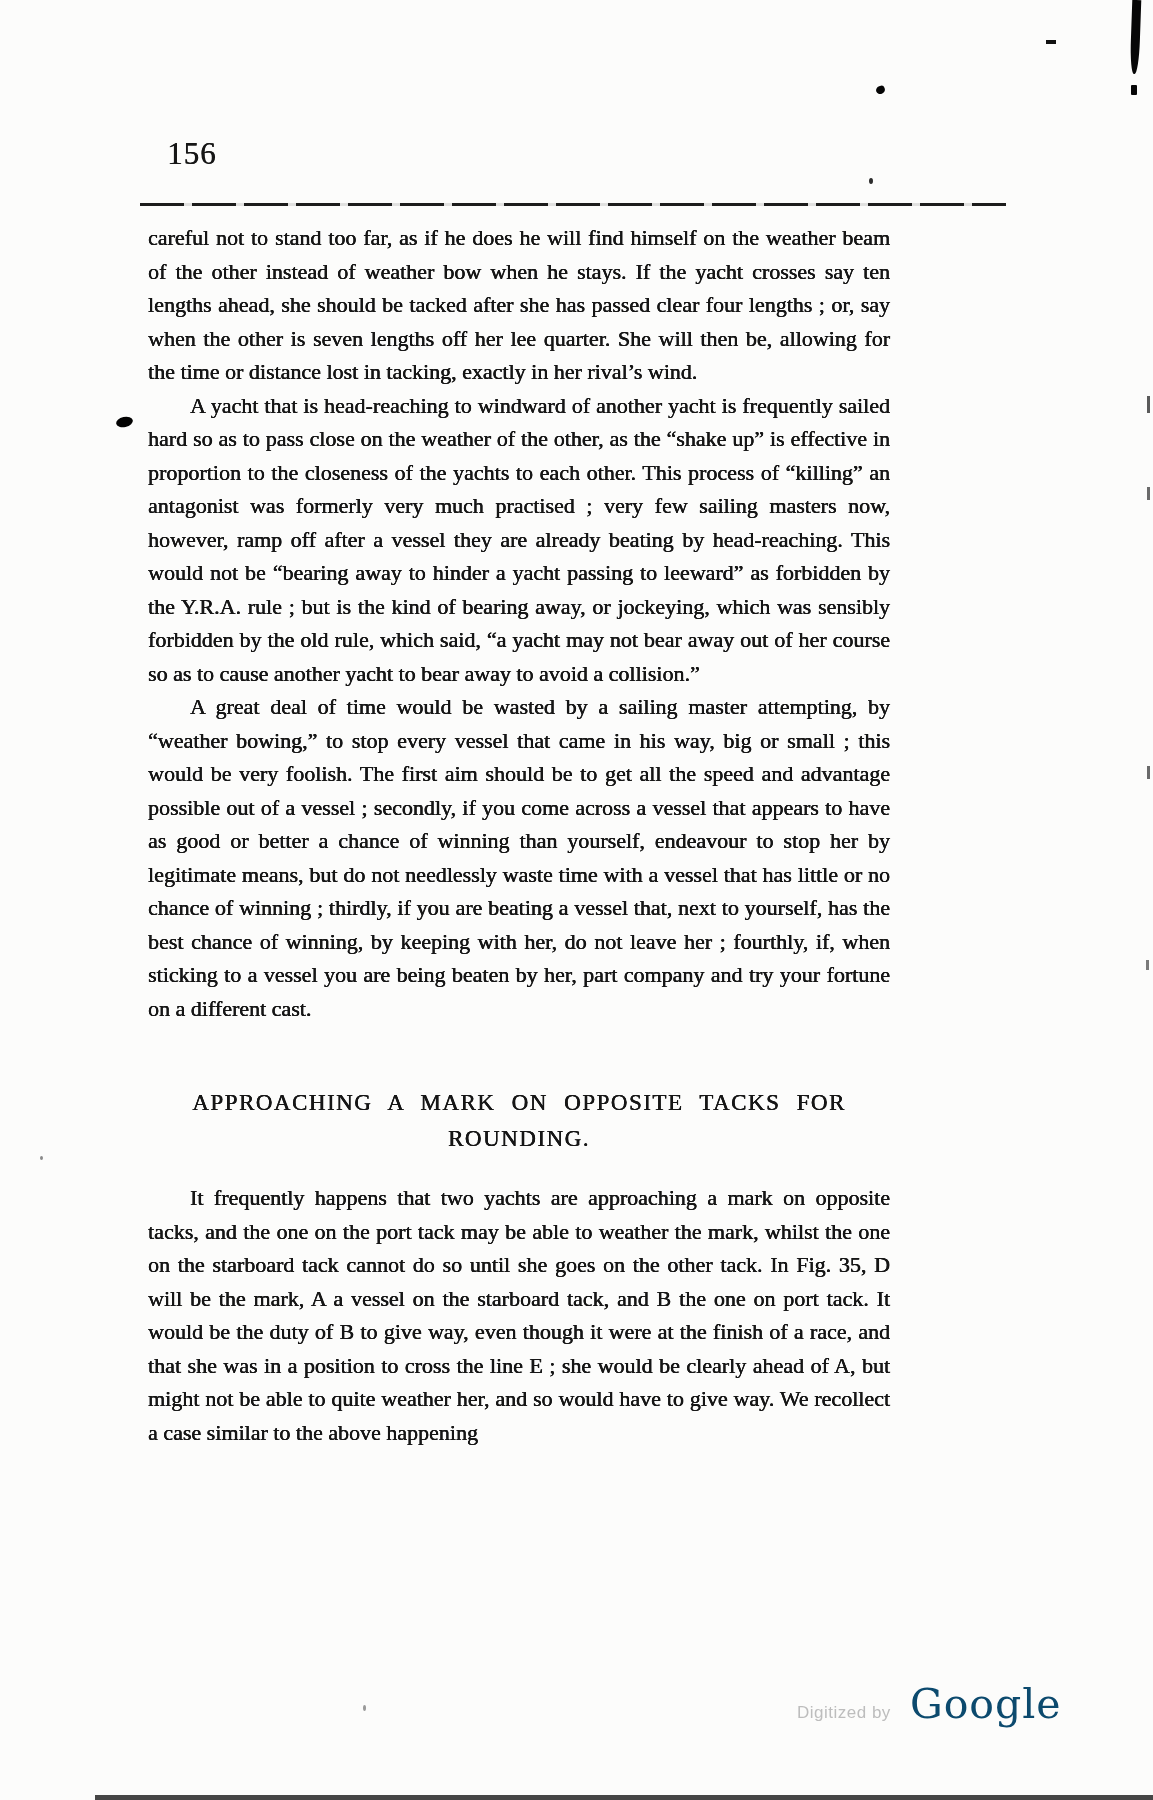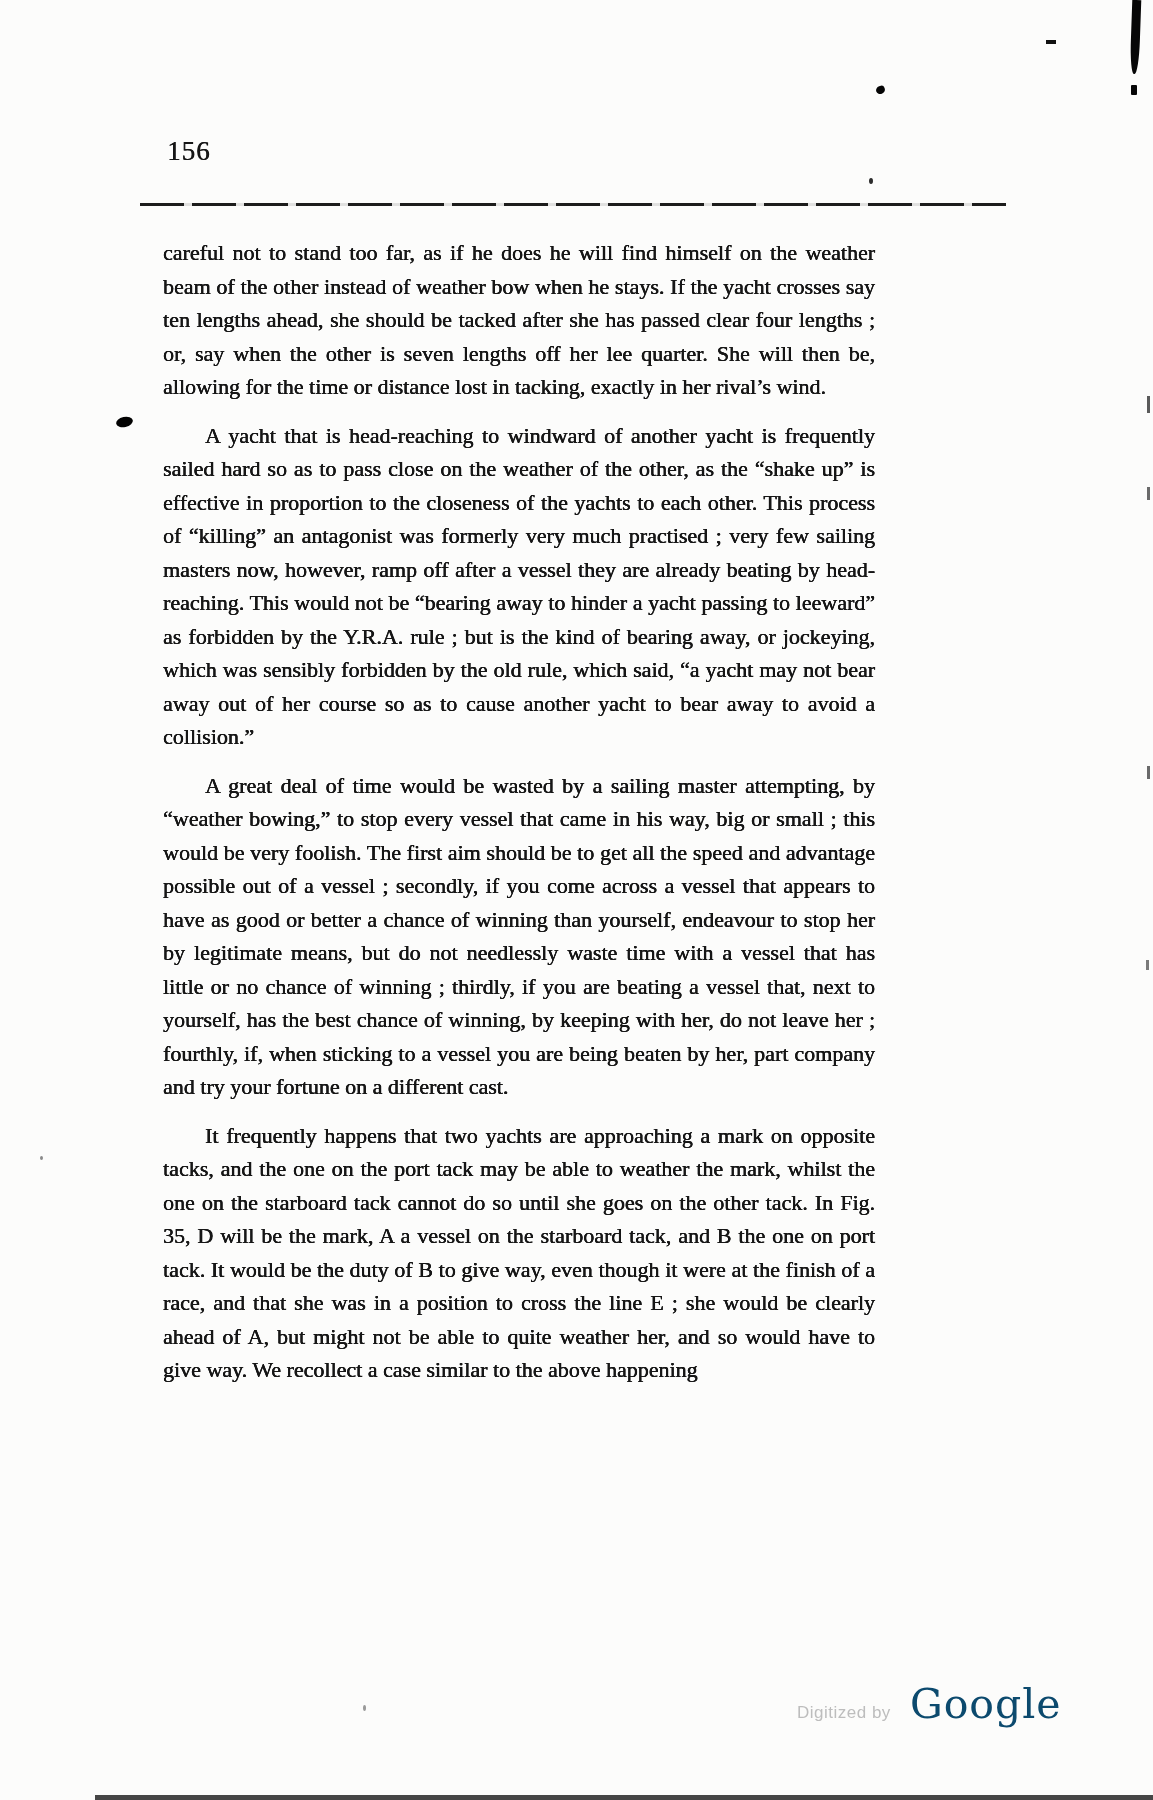--- a/index.html
+++ b/index.html
@@ -13,21 +13,21 @@
     overflow: hidden;
     color: #161616;
     font-family: "Liberation Serif", serif;
   }
 
   
   .page-number {
     position: absolute;
     left: 167px;
     top: 136px;
-    font-size: 27px;
+    font-size: 31px;
     letter-spacing: 1px;
     text-shadow: 0.4px 0 0 currentColor;
   }
   .running-title {
     position: absolute;
     left: 0;
     top: 131px;
     width: 1090px;
     text-align: center;
     font-style: italic;
@@ -51,21 +51,21 @@
   .text-column {
     position: absolute;
     left: 148px;
     top: 221px;
     width: 742px;
     font-size: 22px;
     line-height: 33.5px;
     text-align: justify;
   }
   .text-column p {
-    margin: 15px;
+    margin: 0;
     text-shadow: 0.35px 0 0 currentColor, 0 0.25px 0 currentColor;
   }
   .text-column p.indent { text-indent: 42px; }
 
   .section-heading {
     margin: 60px 0 24px 0;
     text-align: center;
     font-size: 23px;
     font-weight: normal;
     line-height: 36px;
@@ -170,20 +170,24 @@
 
   <div class="header-rule"></div>
 
   <div class="text-column">
     <p>careful not to stand too far, as if he does he will find himself on the weather beam of the other instead of weather bow when he stays.  If the yacht crosses say ten lengths ahead, she should be tacked after she has passed clear four lengths ; or, say when the other is seven lengths off her lee quarter.  She will then be, allowing for the time or distance lost in tacking, exactly in her rival’s wind.</p>
 
     <p class="indent">A yacht that is head-reaching to windward of another yacht is frequently sailed hard so as to pass close on the weather of the other, as the “shake up” is effective in proportion to the closeness of the yachts to each other.  This process of “killing” an antagonist was formerly very much practised ; very few sailing masters now, however, ramp off after a vessel they are already beating by head-reaching.  This would not be “bearing away to hinder a yacht passing to leeward” as forbidden by the Y.R.A. rule ; but is the kind of bearing away, or jockeying, which was sensibly forbidden by the old rule, which said, “a yacht may not bear away out of her course so as to cause another yacht to bear away to avoid a collision.”</p>
 
     <p class="indent">A great deal of time would be wasted by a sailing master attempting, by “weather bowing,” to stop every vessel that came in his way, big or small ; this would be very foolish.  The first aim should be to get all the speed and advantage possible out of a vessel ; secondly, if you come across a vessel that appears to have as good or better a chance of winning than yourself, endeavour to stop her by legitimate means, but do not needlessly waste time with a vessel that has little or no chance of winning ; thirdly, if you are beating a vessel that, next to yourself, has the best chance of winning, by keeping with her, do not leave her ; fourthly, if, when sticking to a vessel you are being beaten by her, part company and try your fortune on a different cast.</p>
 
+    <h2 class="section-heading">
+      <span>APPROACHING A MARK ON OPPOSITE TACKS FOR</span><br>
+      <span>ROUNDING.</span>
+    </h2>
 
     <p class="indent">It frequently happens that two yachts are approaching a mark on opposite tacks, and the one on the port tack may be able to weather the mark, whilst the one on the starboard tack cannot do so until she goes on the other tack.  In Fig. 35, D will be the mark, A a vessel on the starboard tack, and B the one on port tack.  It would be the duty of B to give way, even though it were at the finish of a race, and that she was in a position to cross the line E ; she would be clearly ahead of A, but might not be able to quite weather her, and so would have to give way.  We recollect a case similar to the above happening</p>
   </div>
 
   <div class="watermark">
     <span class="wm-prefix">Digitized by</span>
     <span class="wm-logo">Google</span>
   </div>
 
   <div class="artifact corner-stroke"></div>

